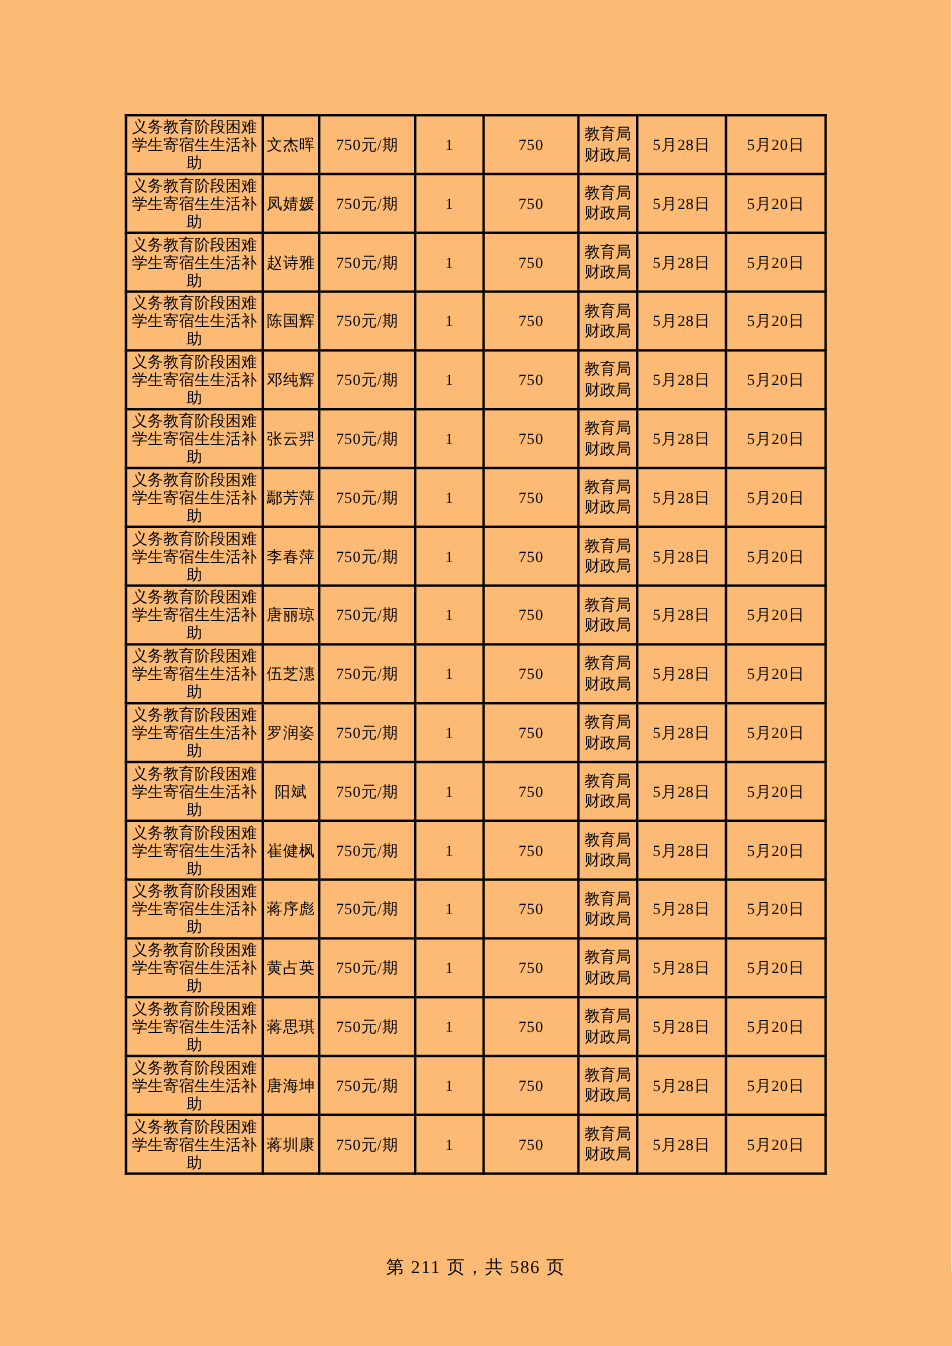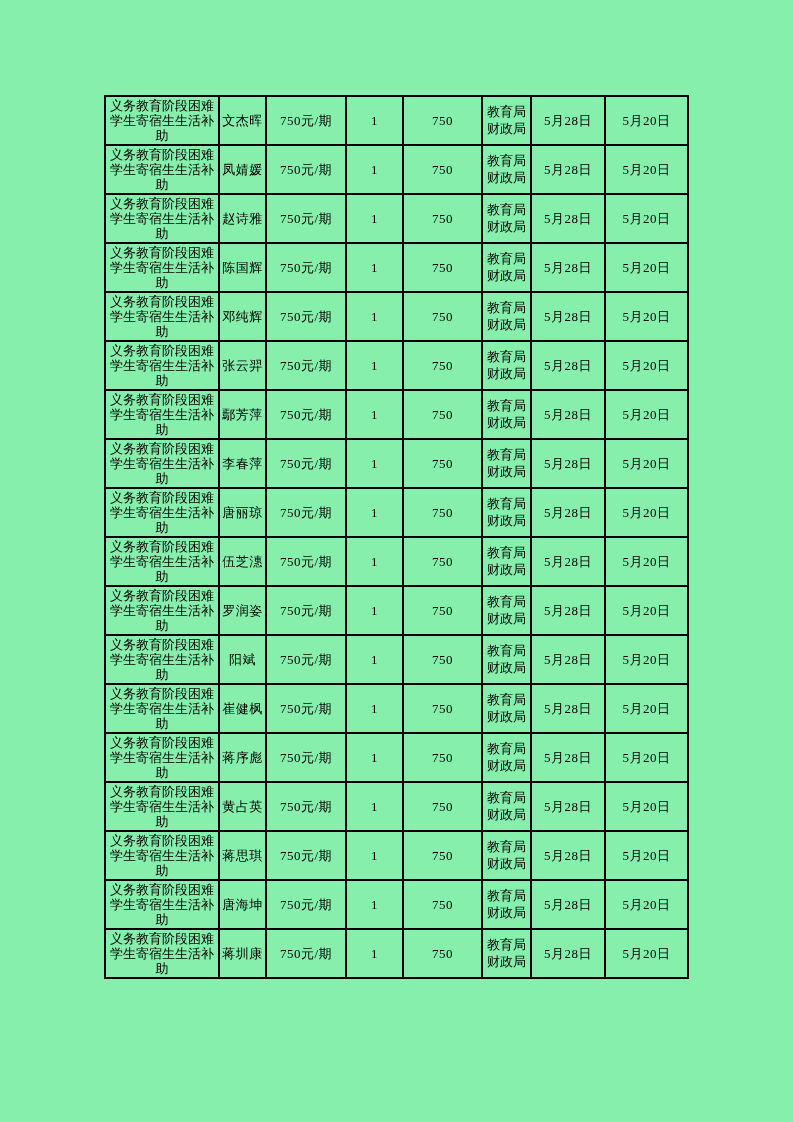--- a/index.html
+++ b/index.html
@@ -10,21 +10,21 @@
   body {
     width: 793px;
     height: 1122px;
     position: relative;
     font-family: "Liberation Serif", "DejaVu Serif", serif;
     color: #000000;
   }
   .page {
     position: absolute;
     inset: 0;
-    background: #86efac;
+    background: #fdba74;
   }
   table.grid {
     position: absolute;
     left: 104px;
     top: 95px;
     width: 583px;
     border-collapse: collapse;
     table-layout: fixed;
   }
   table.grid td {
@@ -271,14 +271,15 @@
     <td class="c-qty">1</td>
     <td class="c-amount">750</td>
     <td class="c-agency">教育局
 财政局</td>
     <td class="c-date1">5月28日</td>
     <td class="c-date2">5月20日</td>
   </tr>
       </tbody>
   </table>
 
+  <div class="footer">第 211 页，共 586 页</div>
 
 </div>
 
 </body></html>

